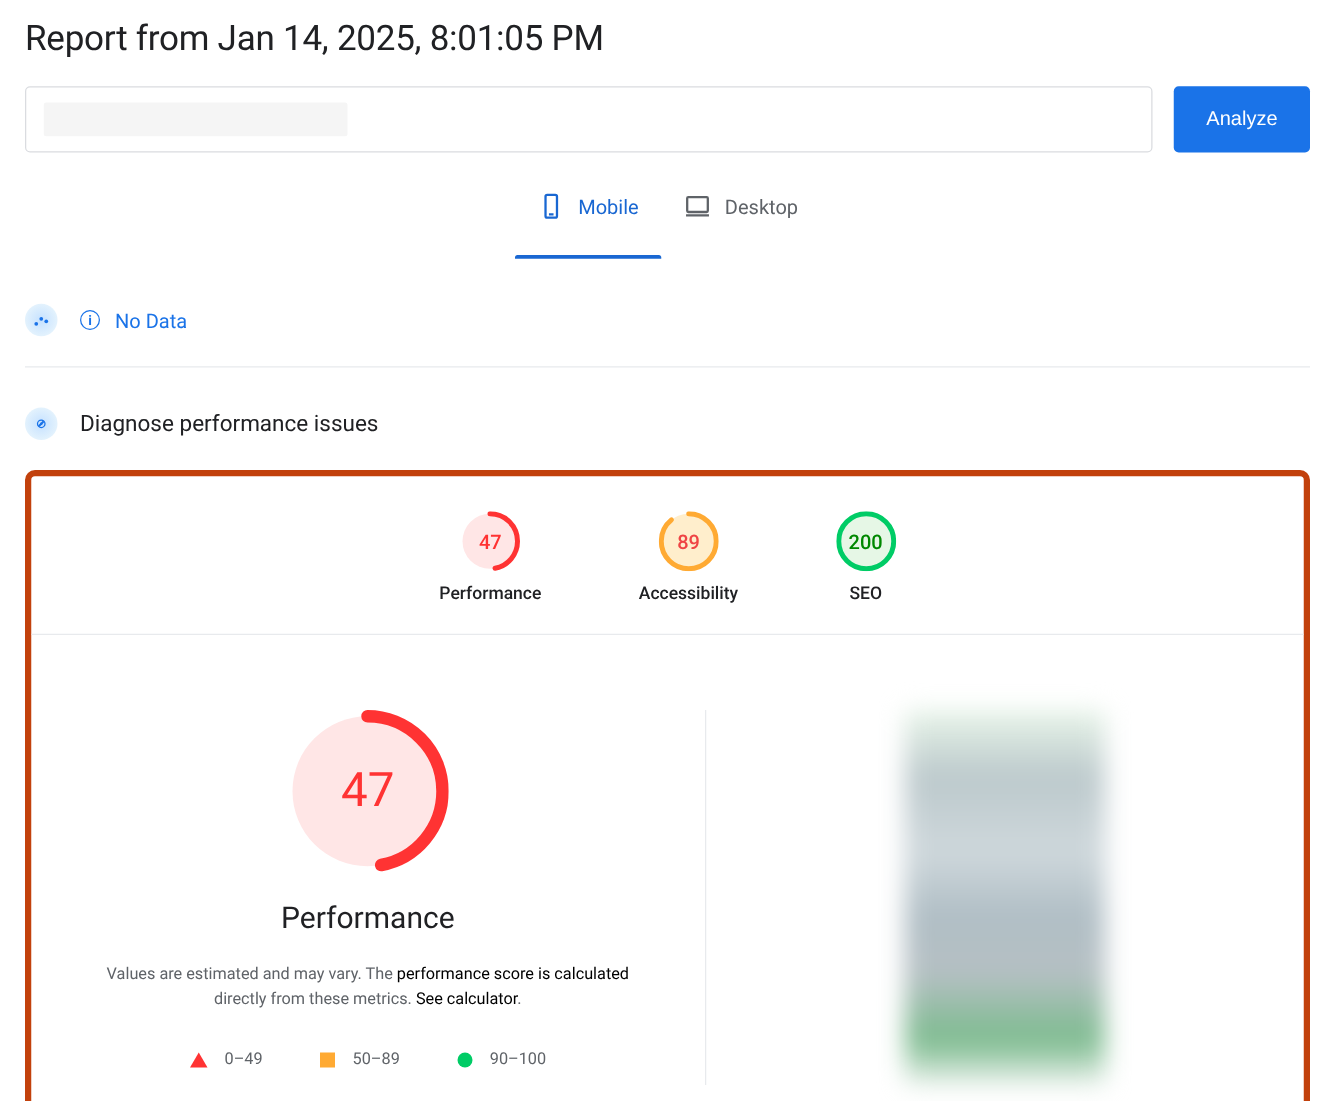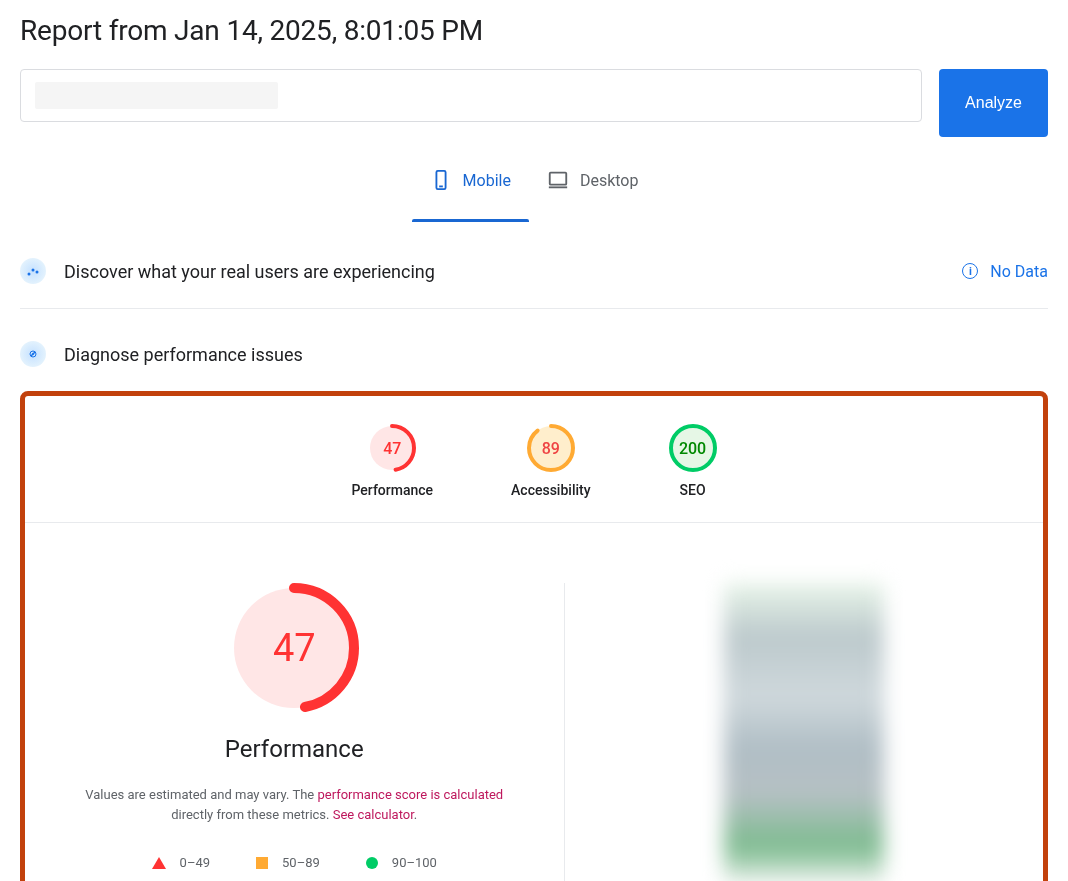--- a/index.html
+++ b/index.html
@@ -47,21 +47,21 @@
       border-radius: 2px;
     }
     .analyze-btn {
       background: #1a73e8;
       color: #fff;
       border: none;
       border-radius: 4px;
       font-size: 16px;
       font-weight: 500;
       padding: 0 26px;
-      height: 68px;
+      height: 53px;
       cursor: pointer;
     }
     .tabs {
       display: flex;
       justify-content: center;
       border-bottom: 1px solid transparent;
       margin-bottom: 30px;
     }
     .tab {
       display: flex;
@@ -230,21 +230,21 @@
     }
     .perf-desc {
       font-size: 13px;
       color: #5f6368;
       text-align: center;
       max-width: 440px;
       line-height: 1.55;
       margin-bottom: 30px;
     }
     .perf-desc a {
-      color: #be185d;
+      color: #000000;
       text-decoration: none;
     }
     .legend {
       display: flex;
       gap: 46px;
       align-items: center;
     }
     .legend-item {
       display: flex;
       align-items: center;
@@ -319,21 +319,20 @@
   </div>
 
   <div class="section-header">
     <div class="section-icon" style="background:radial-gradient(circle,#c5e1ff 0%,#e3f2fd 70%);">
       <svg width="14" height="14" viewBox="0 0 14 14">
           <circle cx="3" cy="10" r="1.5" fill="#1a73e8"></circle>
           <circle cx="7" cy="6" r="1.5" fill="#1a73e8"></circle>
           <circle cx="11" cy="8" r="1.5" fill="#1a73e8"></circle>
         </svg>
     </div>
-    <div class="section-title">Discover what your real users are experiencing</div>
     <div class="no-data">
       <span class="info-icon">i</span>
       <span>No Data</span>
     </div>
   </div>
 
   <div class="section-gap"></div>
 
   <div class="section-header no-border">
     <div class="section-icon" style="background:radial-gradient(circle,#c5e1ff 0%,#e3f2fd 70%);">

